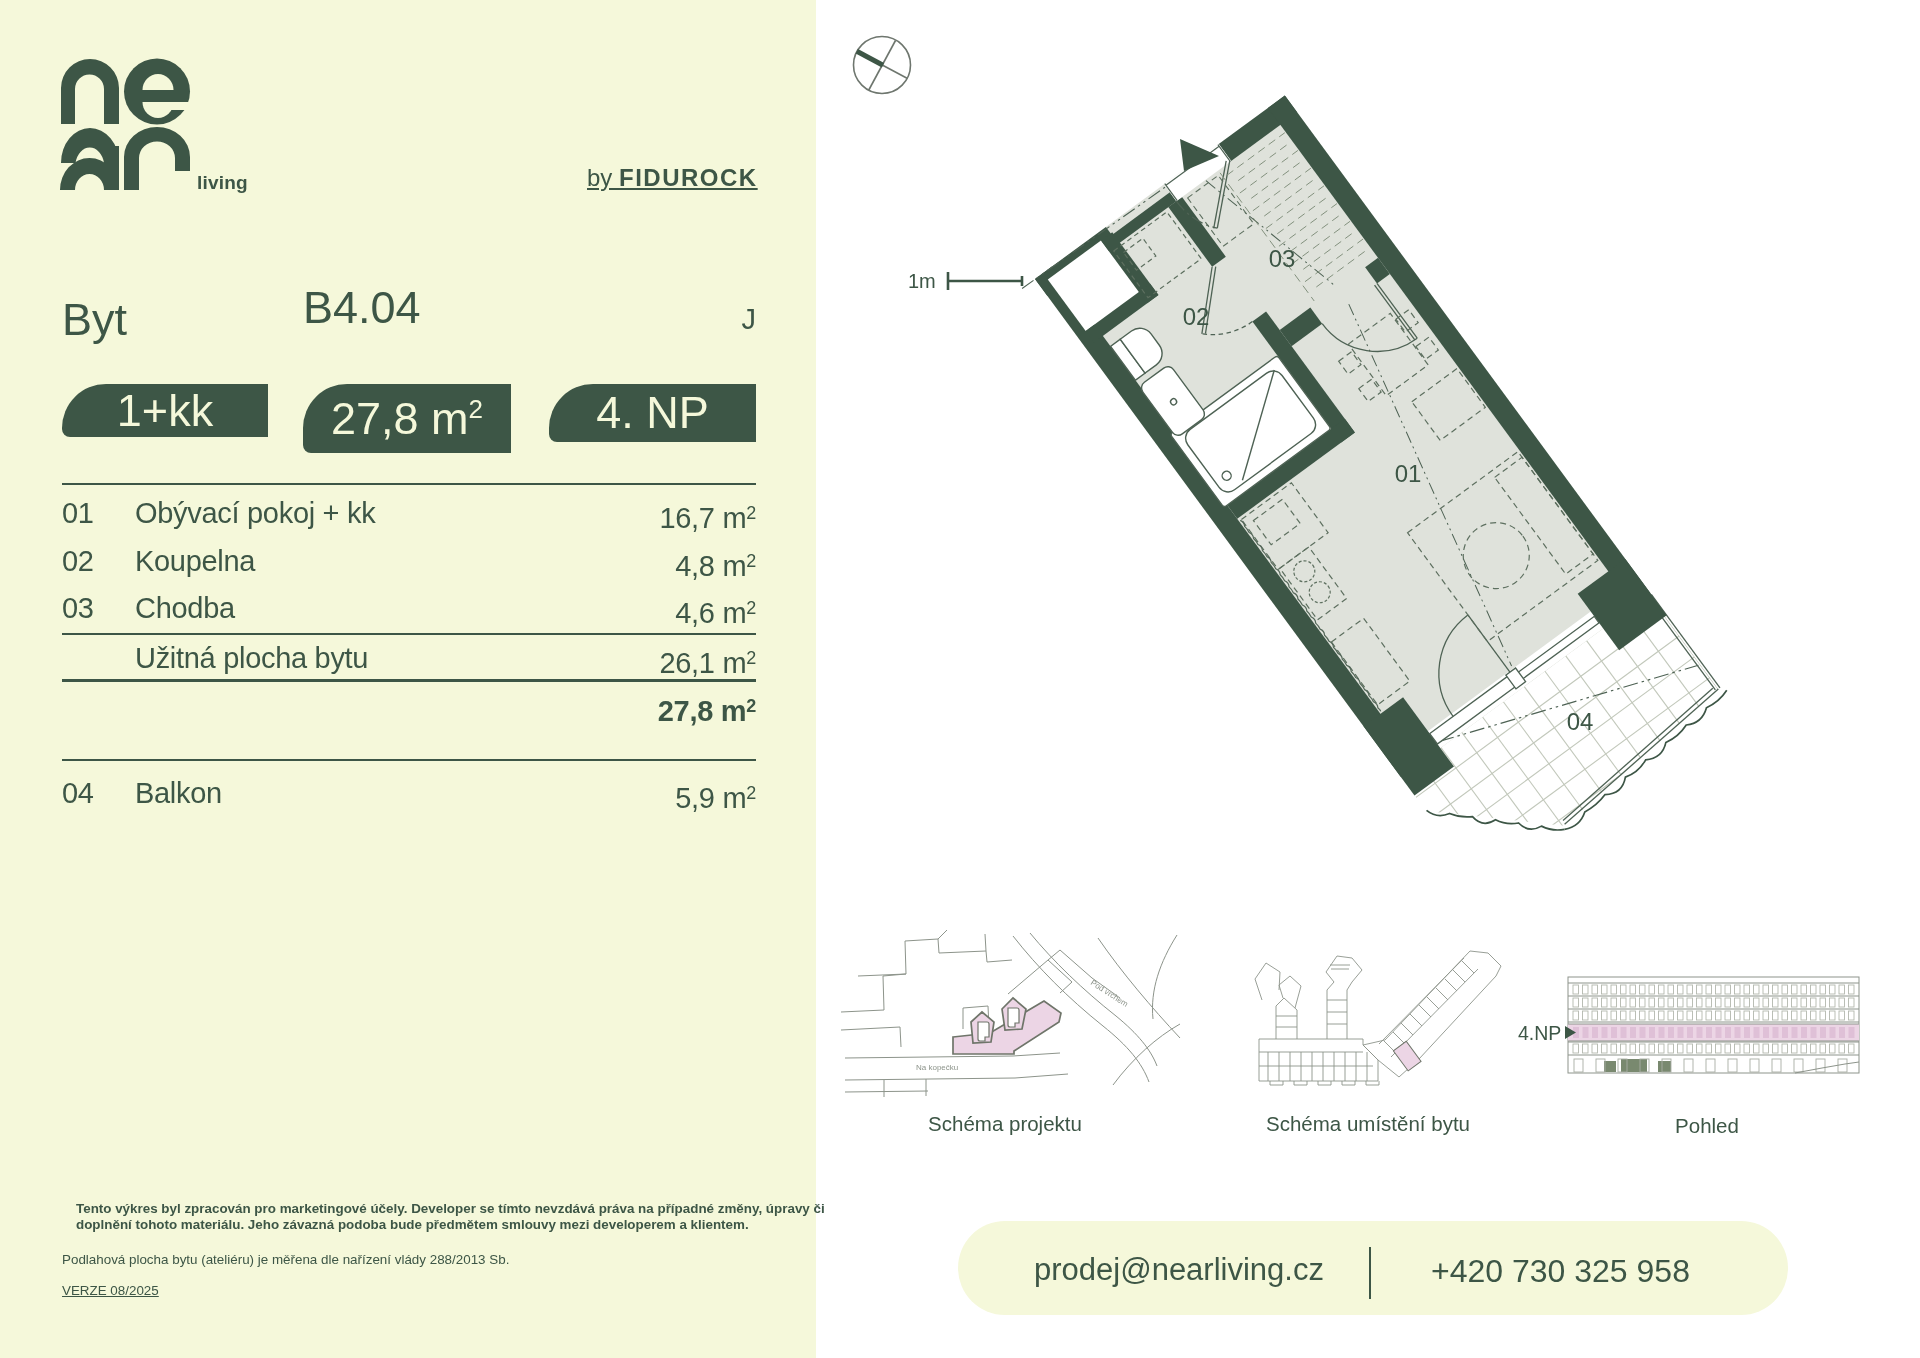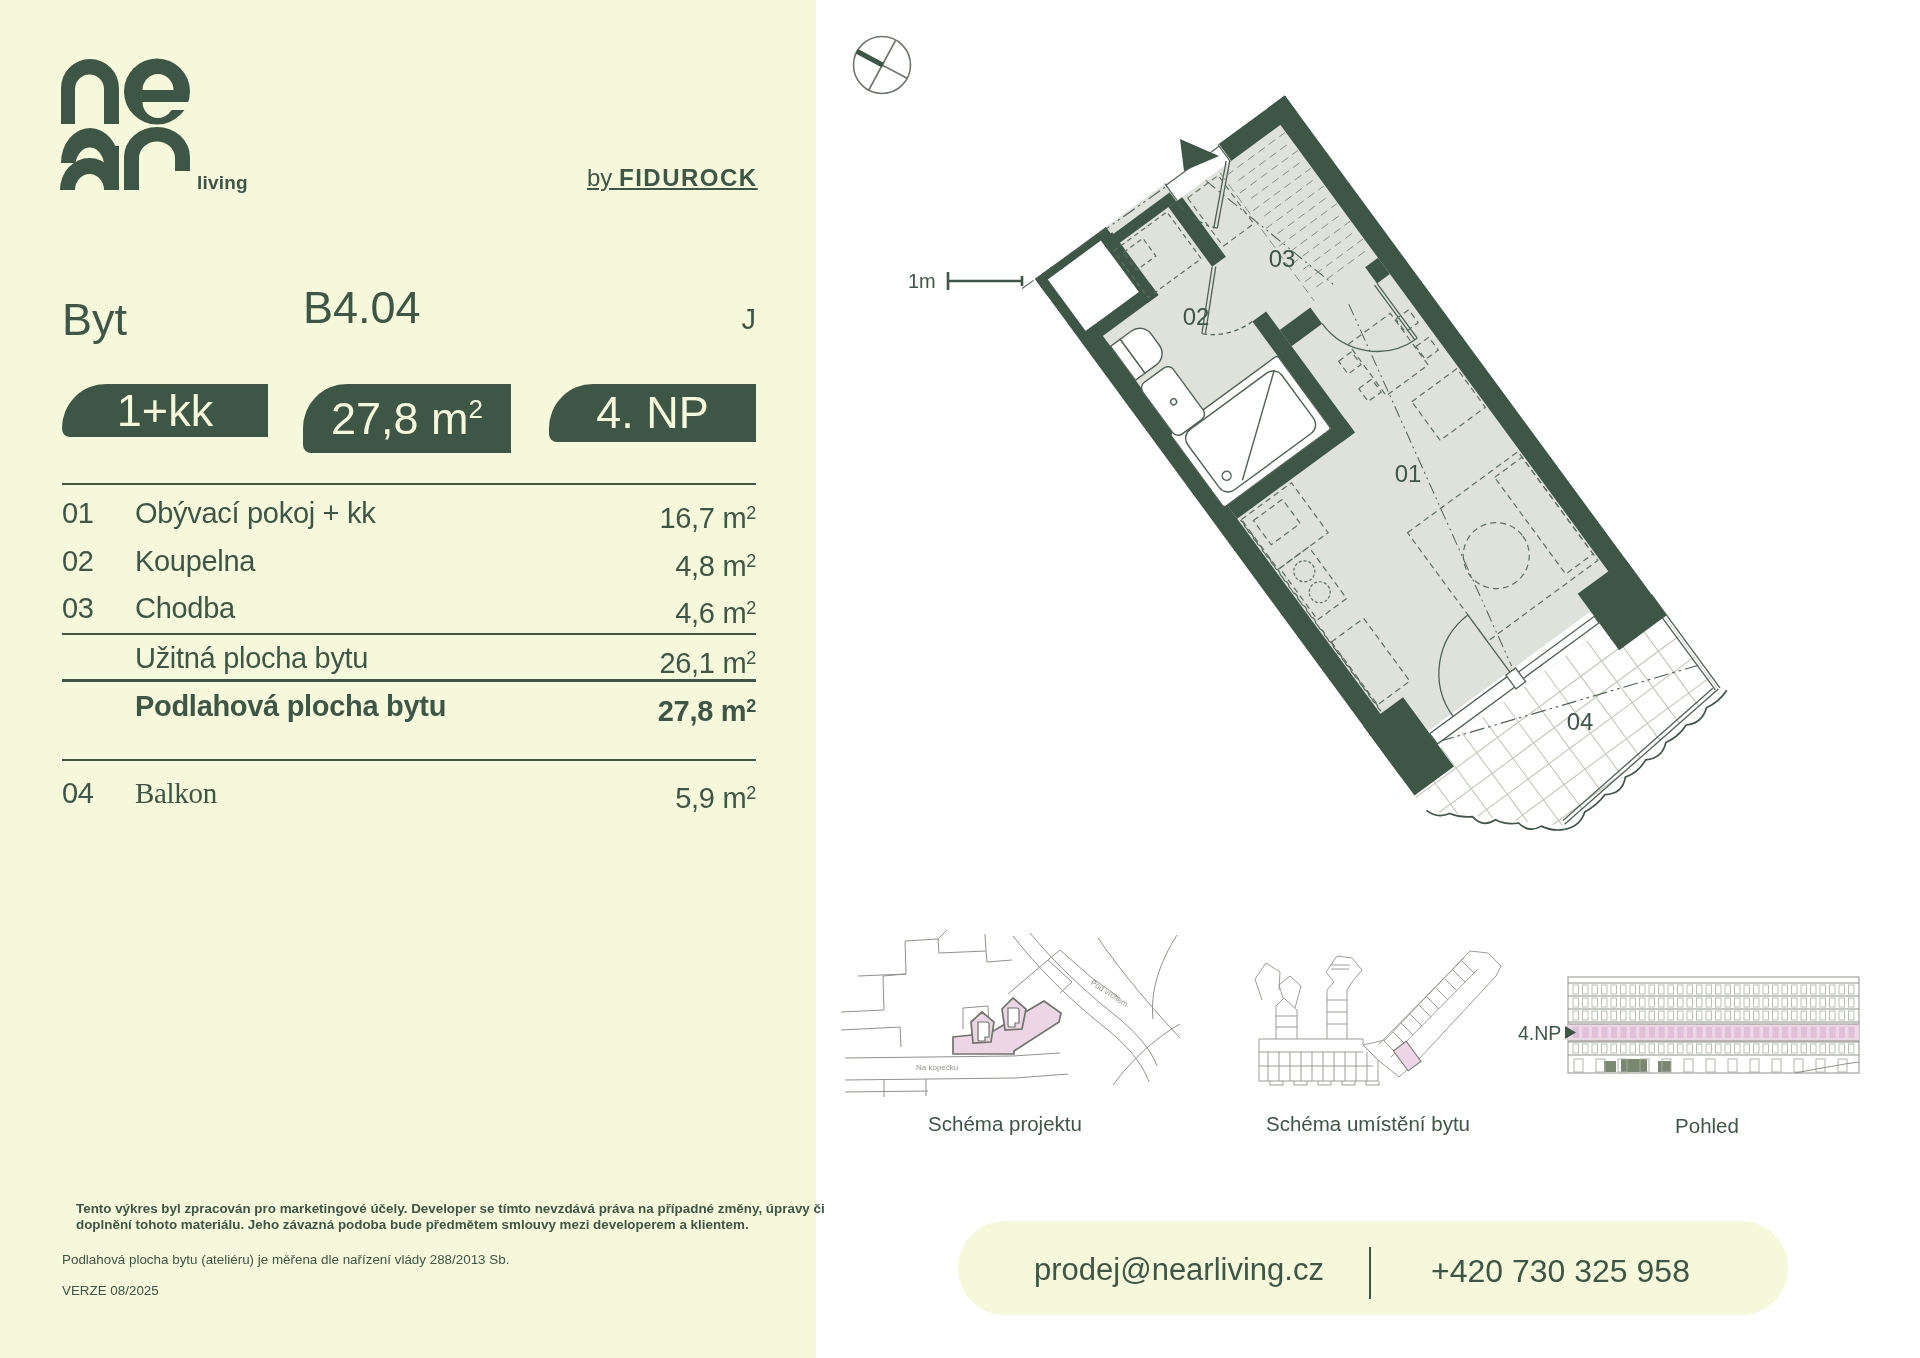--- a/index.html
+++ b/index.html
@@ -72,37 +72,36 @@
   </div>
   <div style="border-top:2px solid #3d5646;"></div>
 
   <div style="position:relative;height:44px;line-height:47.5px;">
     <span style="position:absolute;left:73px;">Užitná plocha bytu</span>
       <span style="position:absolute;right:0;">26,1 m<span style="font-size:18px;vertical-align:9px;">2</span></span>
   </div>
   <div style="border-top:3.5px solid #3d5646;"></div>
 
   <div style="position:relative;height:49px;line-height:49px;font-weight:bold;">
-    <span style="position:absolute;left:73px;">Podlahová plocha bytu</span>
       <span style="position:absolute;right:0;">27,8 m<span style="font-size:18px;vertical-align:9px;">2</span></span>
   </div>
   <div style="border-top:2px solid #3d5646;margin-top:28px;"></div>
 
   <div style="position:relative;height:47.5px;line-height:47.5px;margin-top:9px;">
     <span style="position:absolute;left:0;">04</span>
-      <span style="position:absolute;left:73px;font-family:Liberation Serif, serif;">Balkon</span>
+      <span style="position:absolute;left:73px;">Balkon</span>
       <span style="position:absolute;right:0;">5,9 m<span style="font-size:18px;vertical-align:9px;">2</span></span>
   </div>
 </div>
 
 <div class="abs" style="left:76px;top:1201px;width:770px;font-size:13.4px;line-height:16.4px;font-weight:bold;">Tento výkres byl zpracován pro marketingové účely. Developer se tímto nevzdává práva na případné změny, úpravy či<br>doplnění tohoto materiálu. Jeho závazná podoba bude předmětem smlouvy mezi developerem a klientem.</div>
 
 <div class="abs" style="left:62px;top:1252px;width:770px;font-size:13.4px;">Podlahová plocha bytu (ateliéru) je měřena dle nařízení vlády 288/2013 Sb.</div>
 
-<div class="abs" style="left:62px;top:1283px;font-size:13.4px;">VERZE 08/2025</div>
+<div class="abs" style="left:62px;top:1283px;font-size:13.4px;text-decoration:underline;">VERZE 08/2025</div>
 
 <svg id="plan" class="abs" style="left:0;top:0;" width="1920" height="1358" viewBox="0 0 1920 1358">
   <g id="planbody">
 
 <g stroke="#6e766e" stroke-width="1.6" fill="none">
 <circle cx="882" cy="65" r="28.5"></circle>
 <line x1="857" y1="51.5" x2="907.5" y2="78.5"></line>
 <line x1="895.5" y1="40.5" x2="868.8" y2="90"></line>
 </g>
 <line x1="856.8" y1="51.2" x2="883" y2="65.3" stroke="#3d5646" stroke-width="5"></line>

